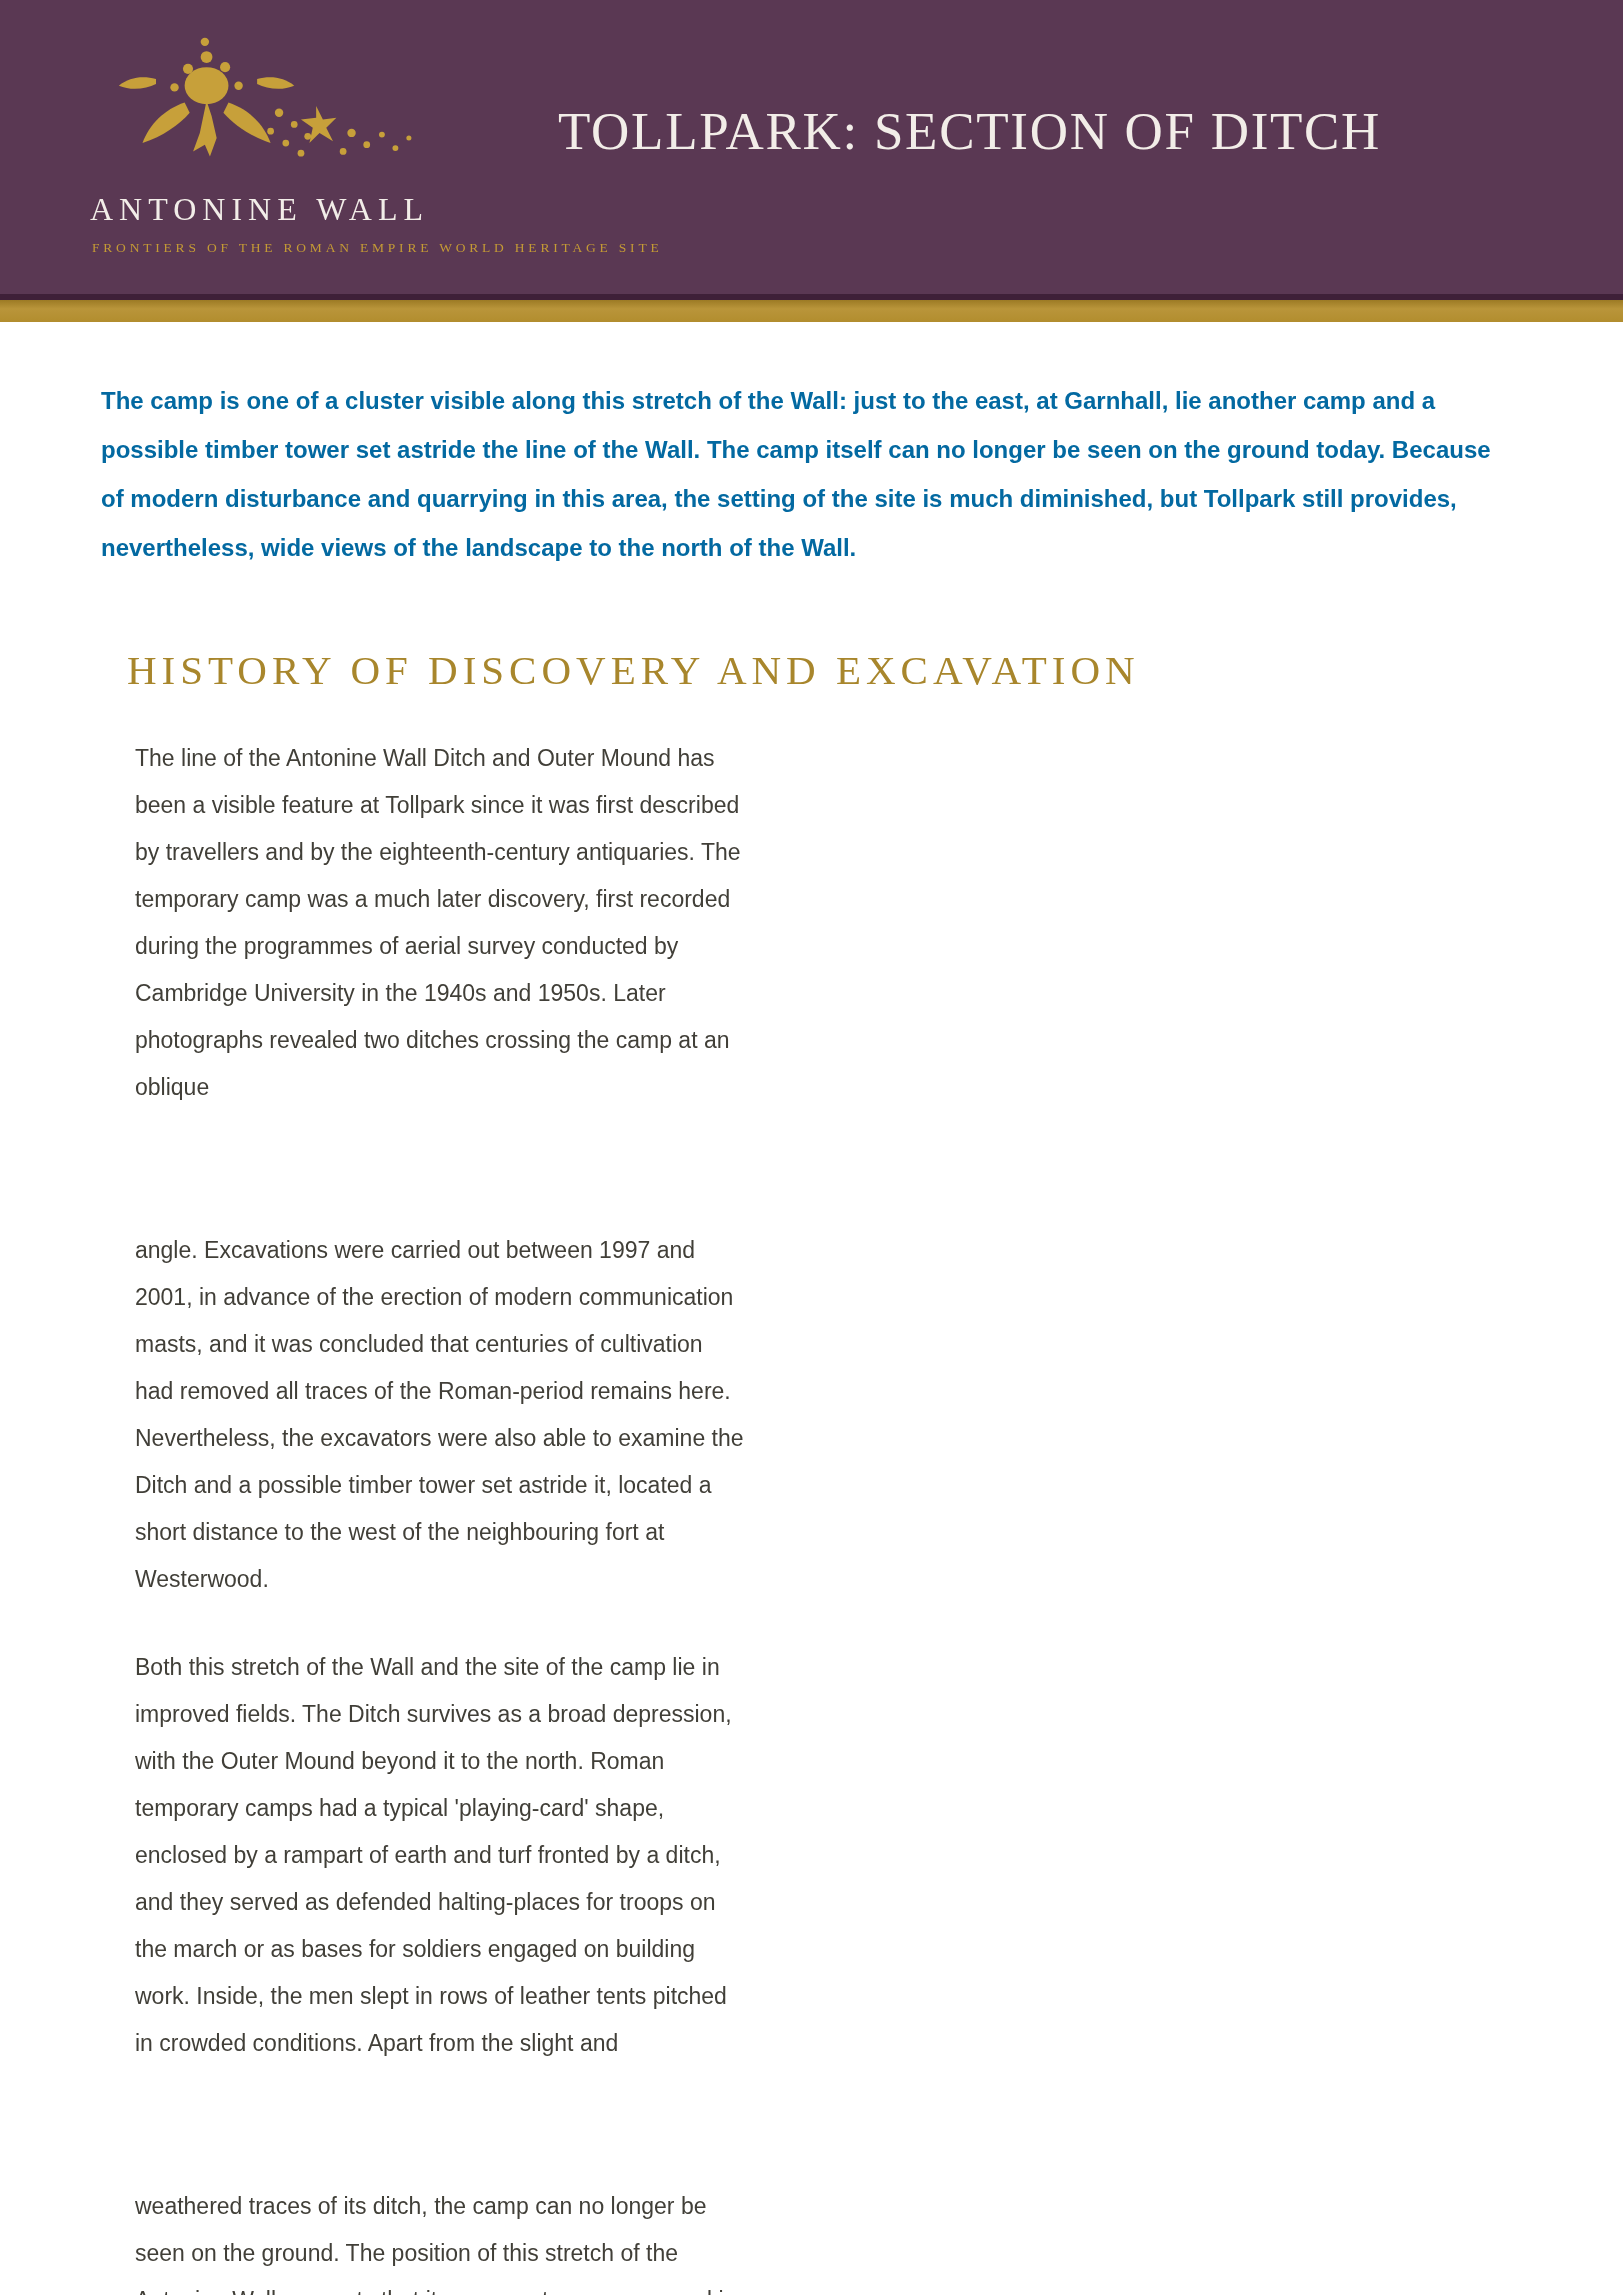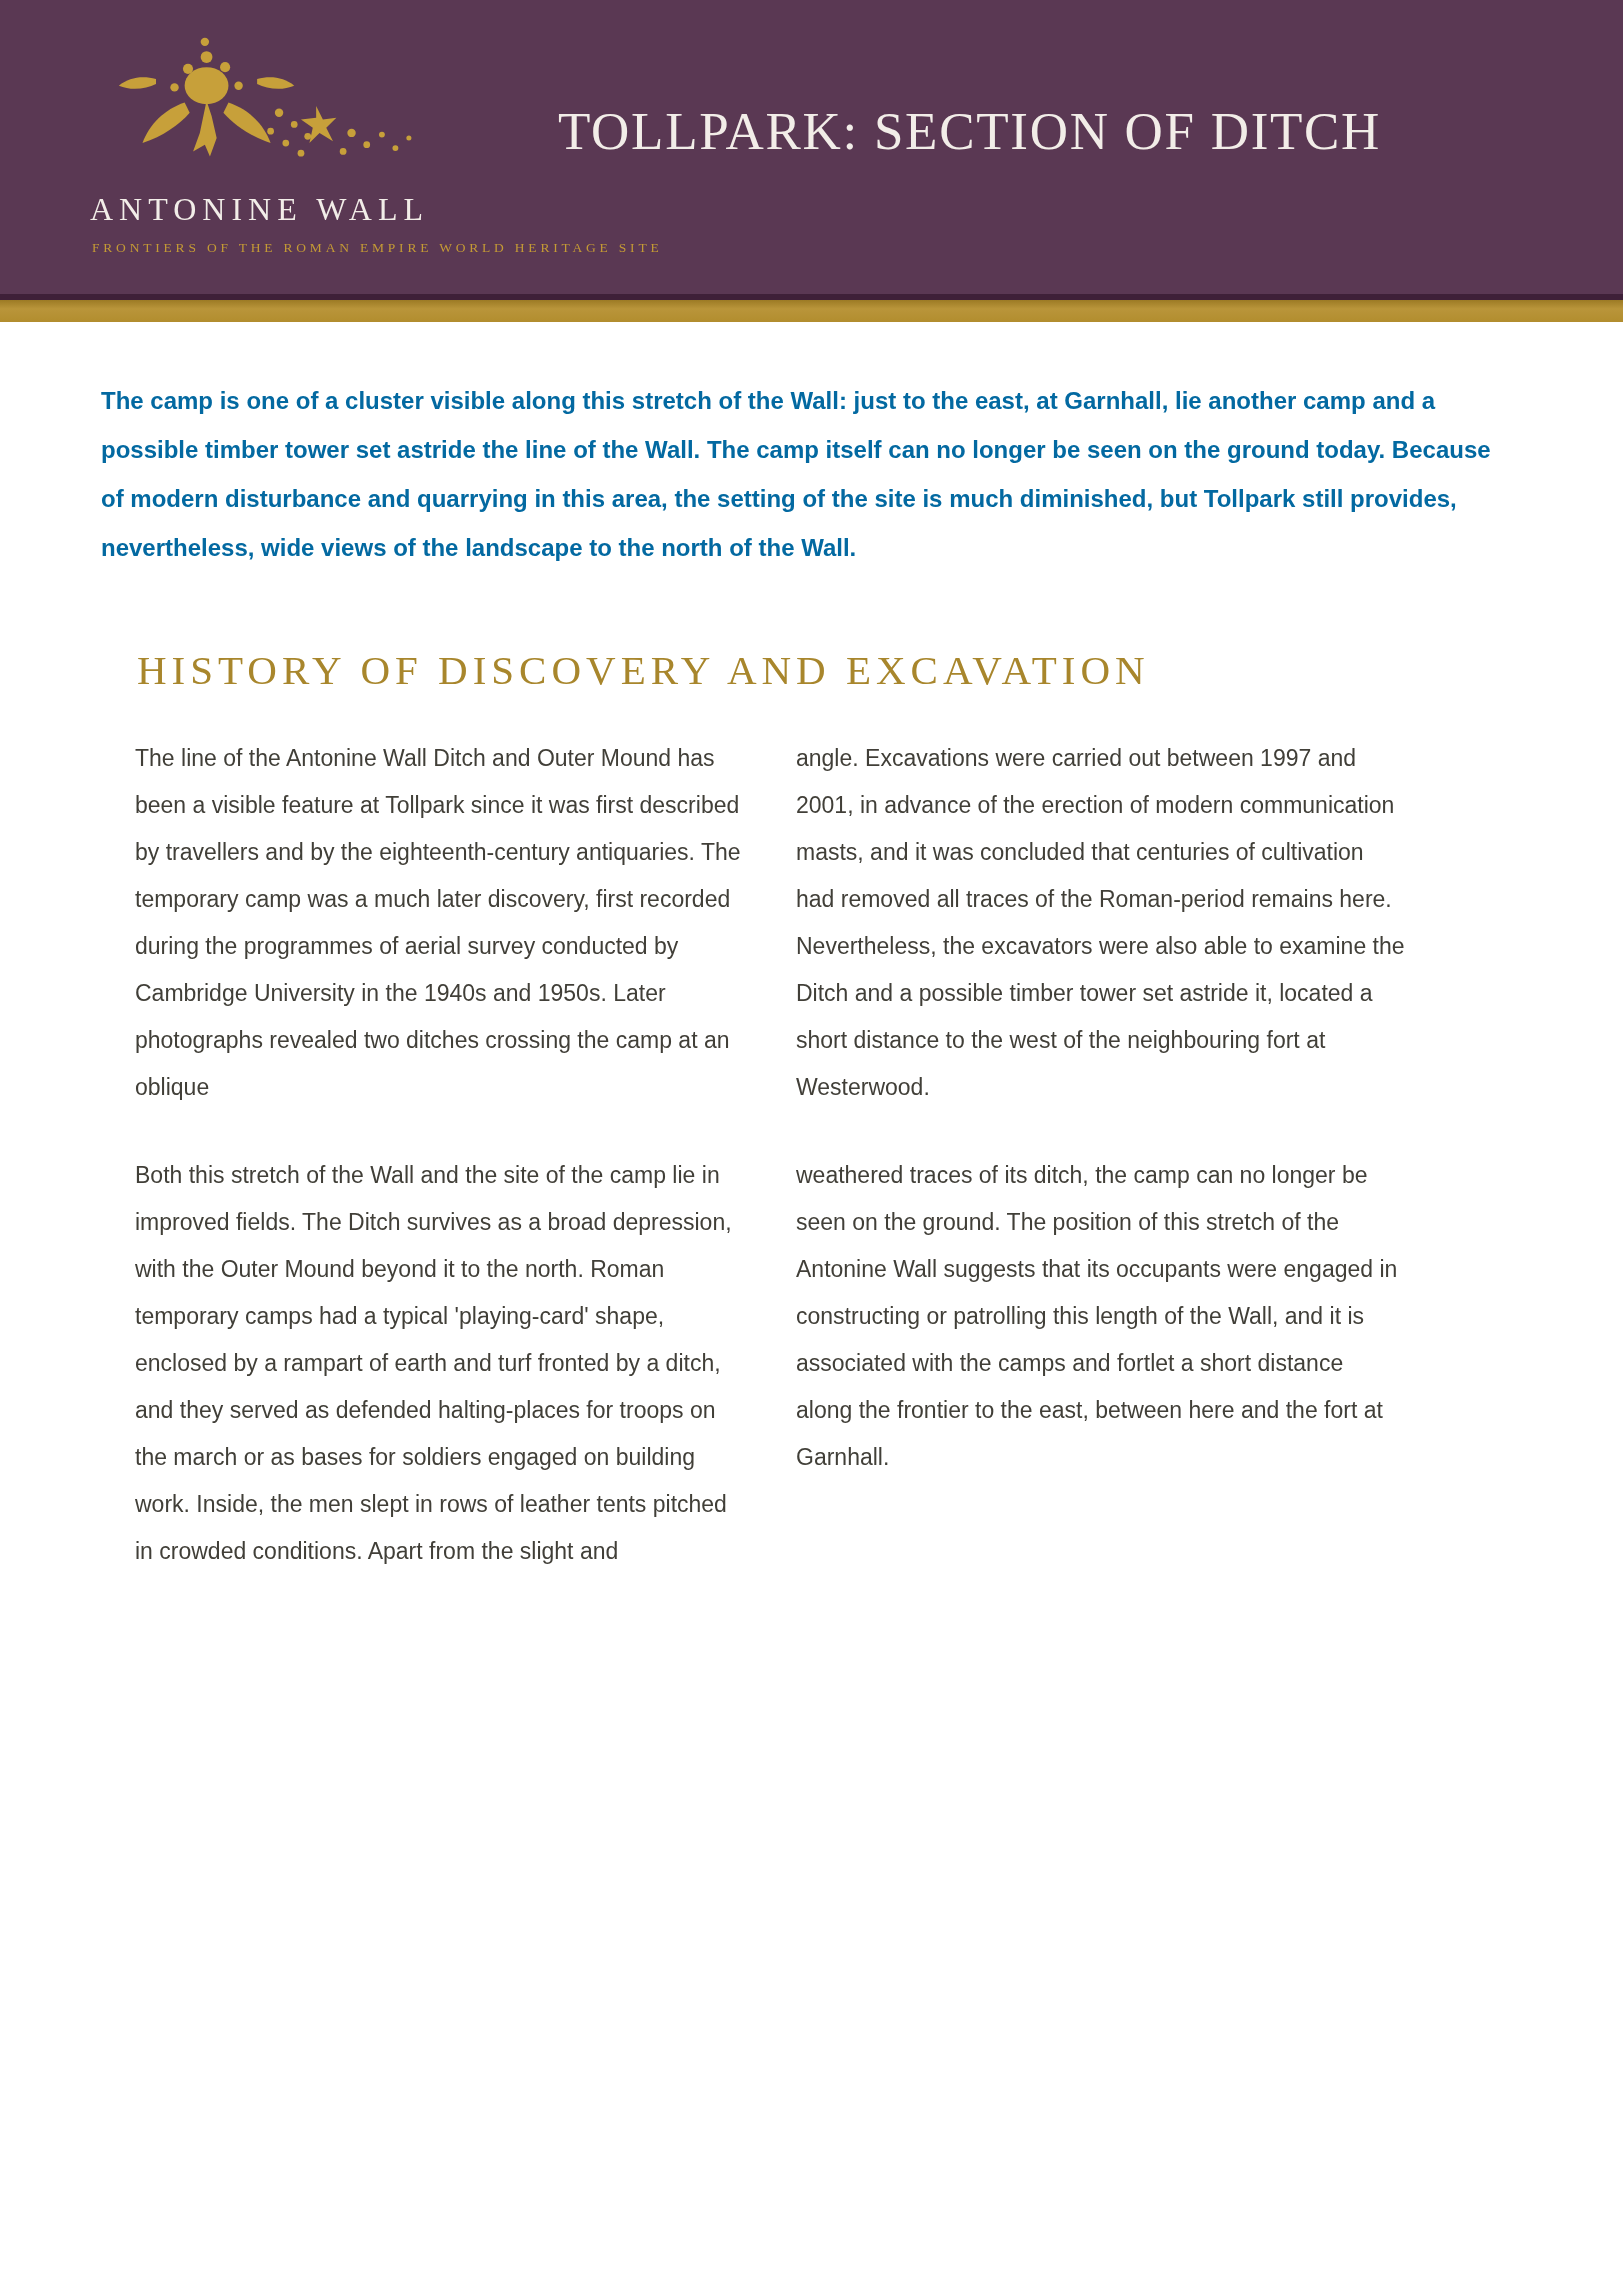--- a/index.html
+++ b/index.html
@@ -76,34 +76,35 @@
   .lead {
     margin-top: 54px;
     width: 1404px;
     font-size: 24px;
     line-height: 49px;
     font-weight: bold;
     color: #0369a1;
   }
   .section-heading {
     margin-top: 74px;
-    margin-left: 36px;
+    margin-left: 26px;
     font-family: "Liberation Serif", serif;
     font-size: 41px;
     letter-spacing: 5px;
     color: #a8862c;
     font-weight: 400;
     white-space: nowrap;
   }
   .section-heading.second { margin-top: 93px; }
   .columns {
     display: flex;
-    gap: 52px;
+    gap: 116px;
     margin-left: 34px;
     margin-top: 41px;
+    flex-direction: column;
   }
   .col {
     width: 609px;
     font-size: 23px;
     line-height: 47px;
     color: #413f38;
   }
 </style>
 </head>
 <body>

